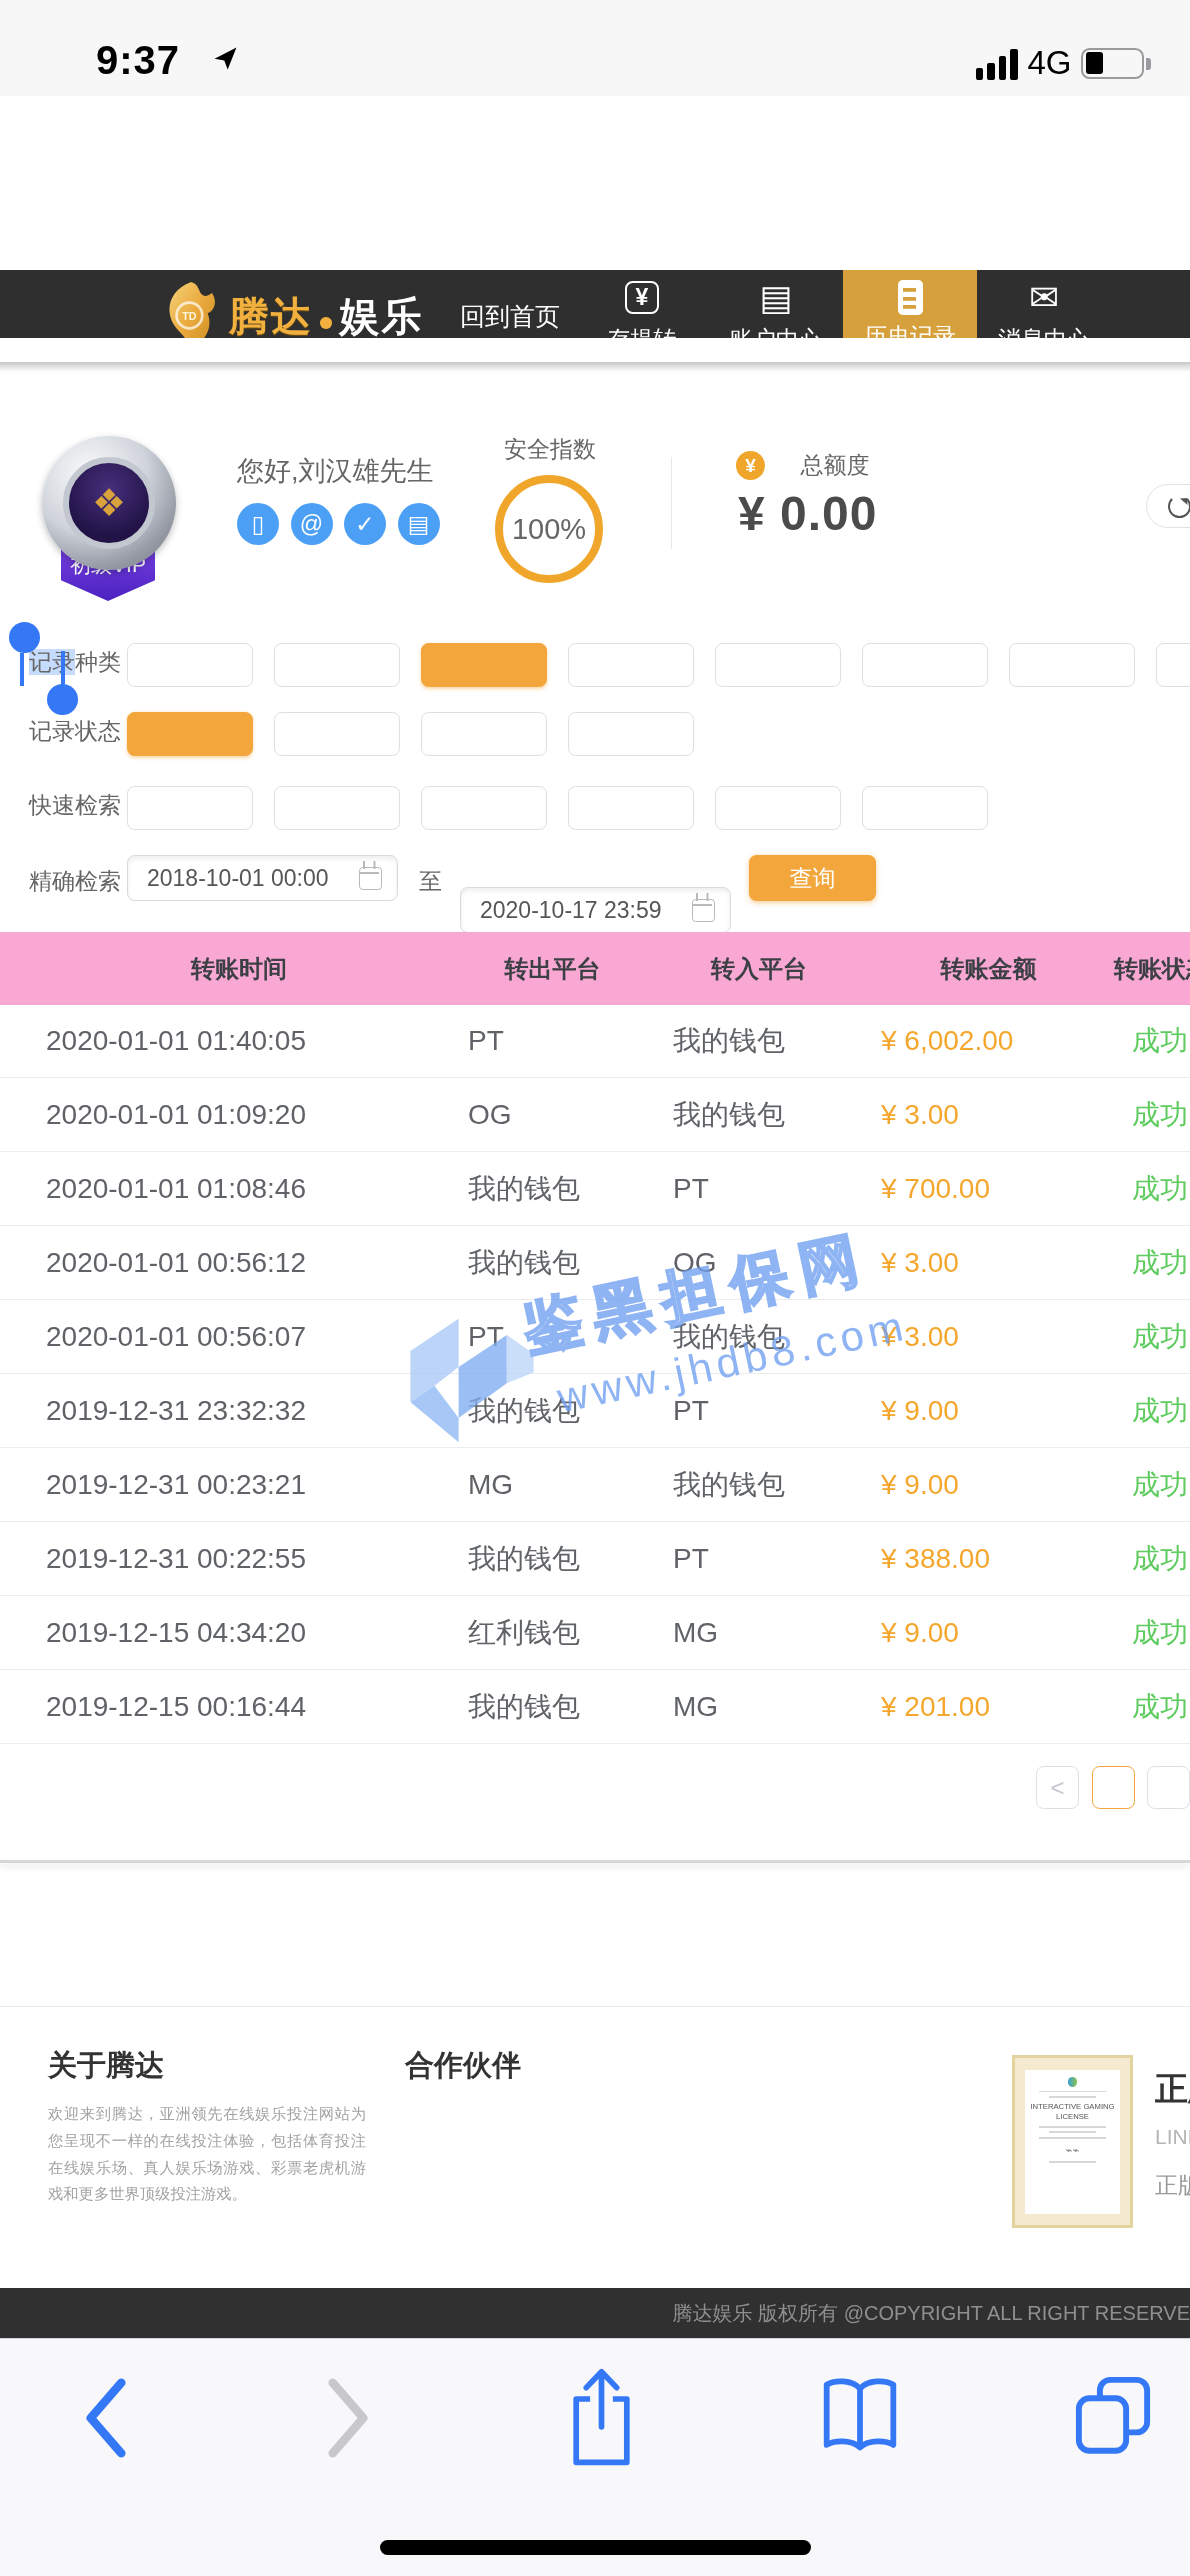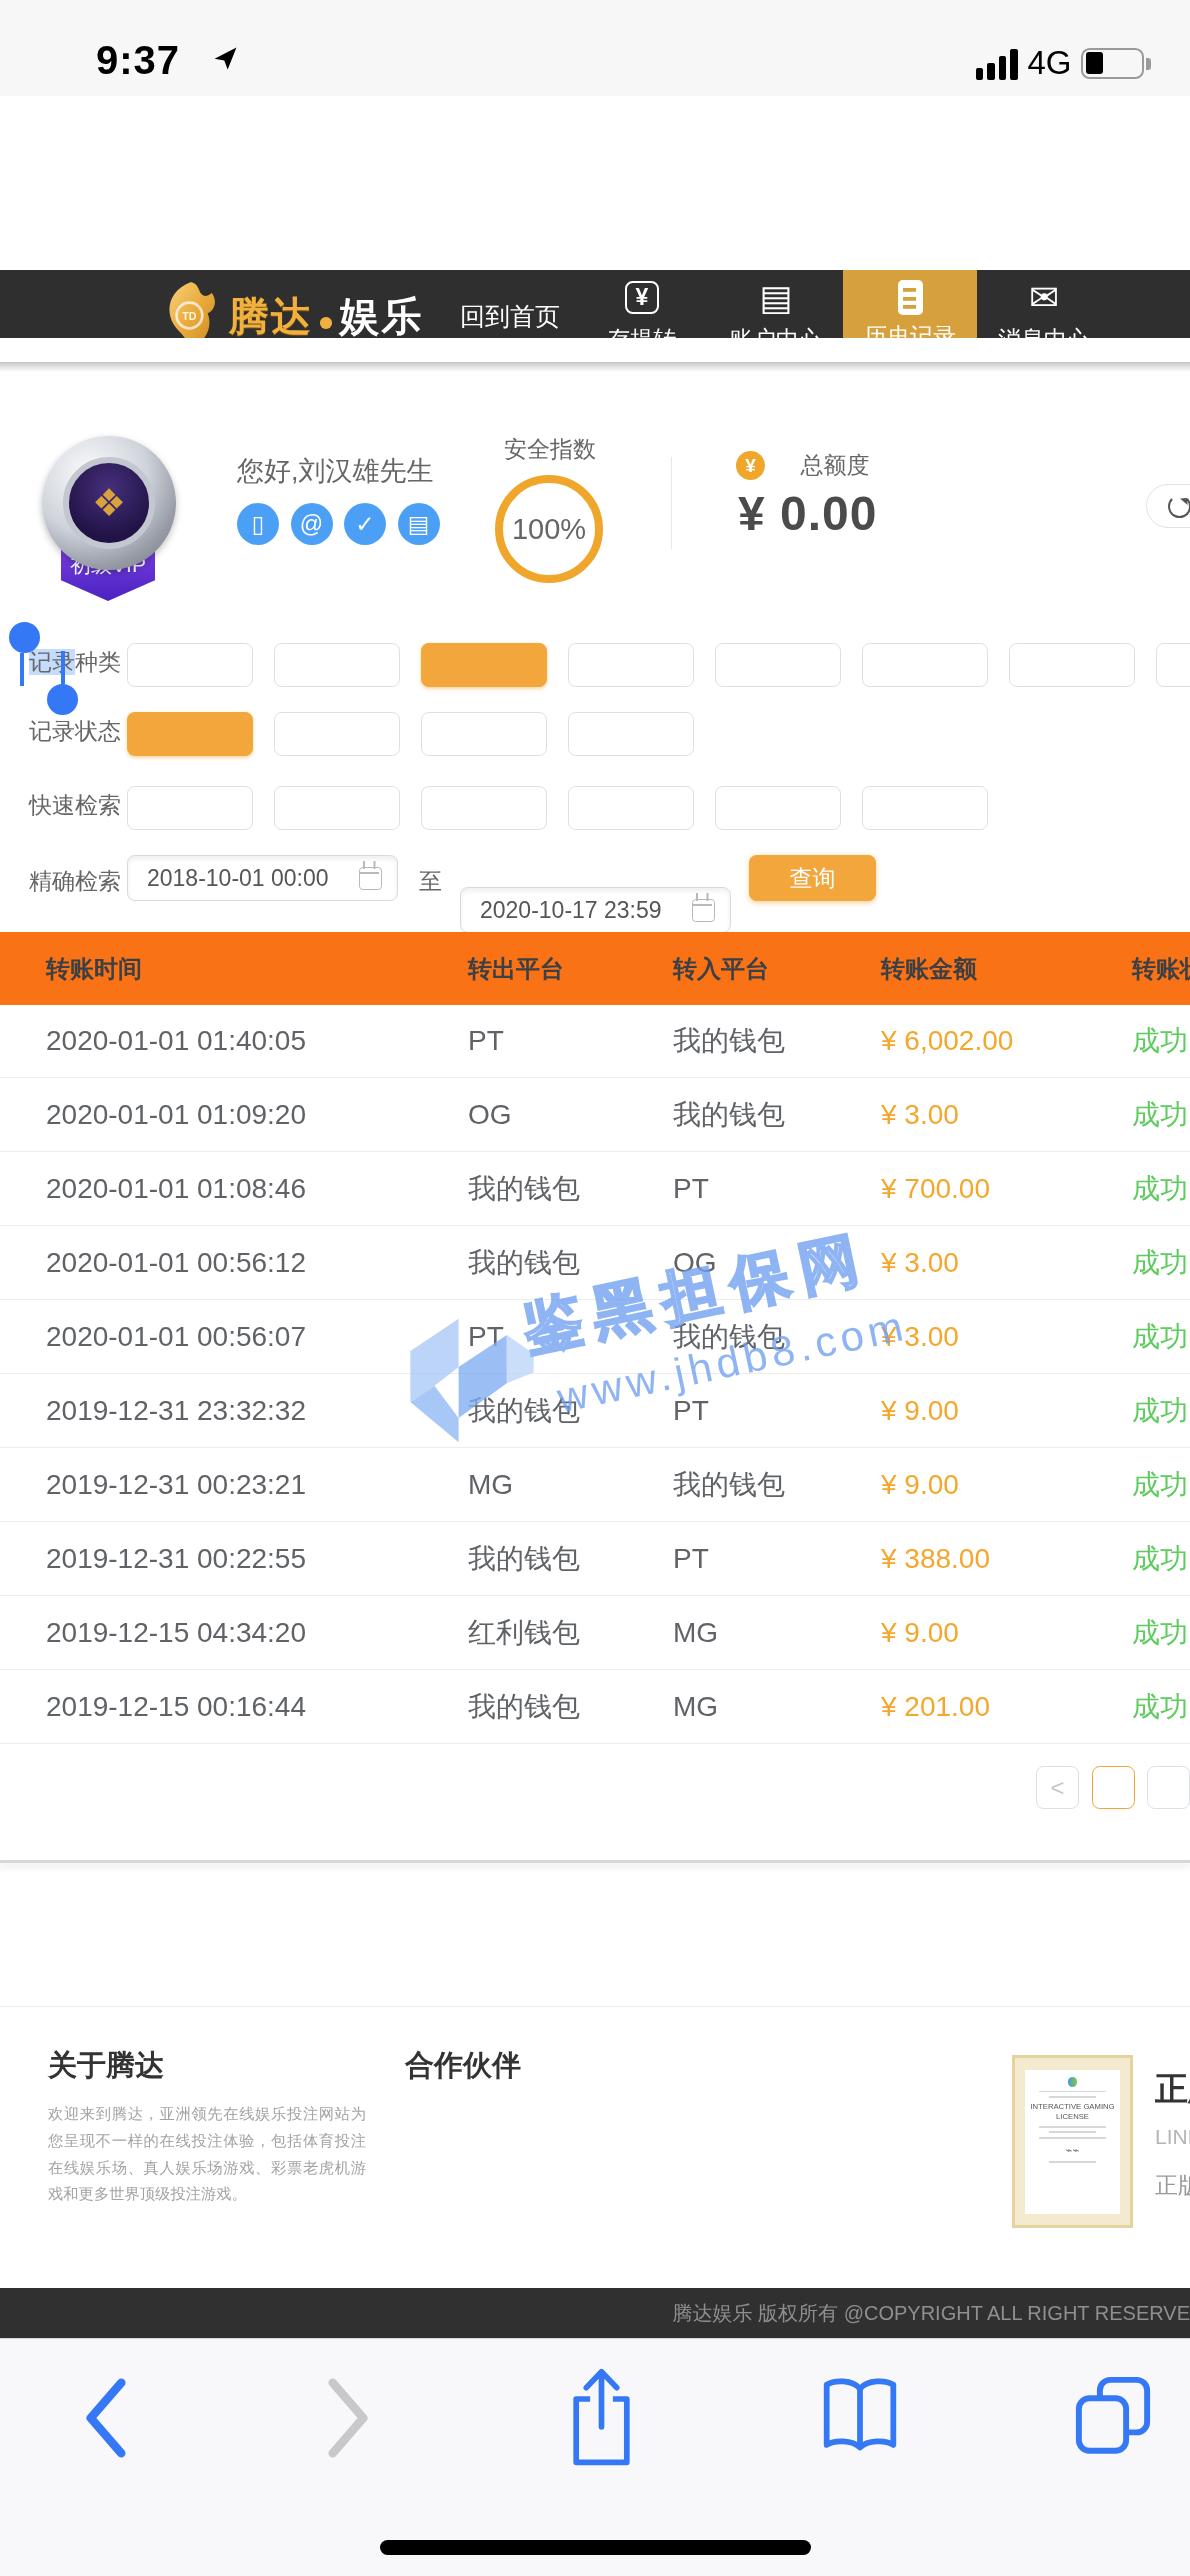--- a/index.html
+++ b/index.html
@@ -81,21 +81,21 @@
   .hstem{width:3.8px;height:33px;background:#3478f6;}
   .dinput{position:absolute;width:271px;height:46px;border:1.9px solid #d9d9d9;border-radius:7.7px;background:#fff;box-shadow:inset 0 2.9px 4.8px rgba(0,0,0,.07);display:flex;align-items:center;padding:0 15.3px 0 19px;cursor:pointer;}
   .dinput .dval{flex:1;font-size:23px;color:#555;}
   .cal{position:relative;width:23px;height:23px;border:1.9px solid #b9b9b9;border-radius:3.8px;}
   .cal::before{content:"";position:absolute;top:-6.7px;left:2.9px;width:2.9px;height:7.7px;background:#b9b9b9;box-shadow:10.5px 0 0 #b9b9b9;}
   .cal::after{content:"";position:absolute;top:4.8px;left:0;width:19px;height:1.9px;background:#b9b9b9;}
   .to-label{position:absolute;left:419px;font-size:23px;color:#666;}
   .search-btn{position:absolute;left:749px;width:127px;height:46px;background:#f2a63c;border:none;border-radius:7.7px;color:#fff;font-size:23px;display:flex;align-items:center;justify-content:center;cursor:pointer;box-shadow:0 1.9px 4.8px rgba(242,166,60,.5);}
 
   
-  .thead{position:absolute;top:676px;left:0;width:100%;height:73px;background:#f97316;display:grid;grid-template-columns:422px 205px 208px 251px 1fr;align-items:center;padding-left:46px;}
+  .thead{position:absolute;top:676px;left:0;width:100%;height:73px;background:#f9a8d4;display:grid;grid-template-columns:422px 205px 208px 251px 1fr;align-items:center;padding-left:28px;text-align:center;}
   .thead span{font-size:24px;font-weight:700;color:#3c3f44;white-space:nowrap;}
   .tbody{position:absolute;top:748px;left:0;width:100%;}
   .trow{width:100%;height:74px;display:grid;grid-template-columns:422px 205px 208px 251px 1fr;align-items:center;padding-left:46px;border-bottom:1px solid #ececec;}
   .trow span{font-size:28px;color:#5f6266;white-space:nowrap;}
   .trow .amt{color:#f5a62c;}
   .trow .st{color:#5ecb5e;}
 
   .watermark{position:absolute;left:403px;top:978px;width:594px;height:249px;pointer-events:none;opacity:.78;}
   .wm-logo{position:absolute;left:1.9px;top:84px;}
   .wm-texts{position:absolute;left:127px;top:56px;transform:rotate(-12deg);transform-origin:0 50%;color:transparent;}

